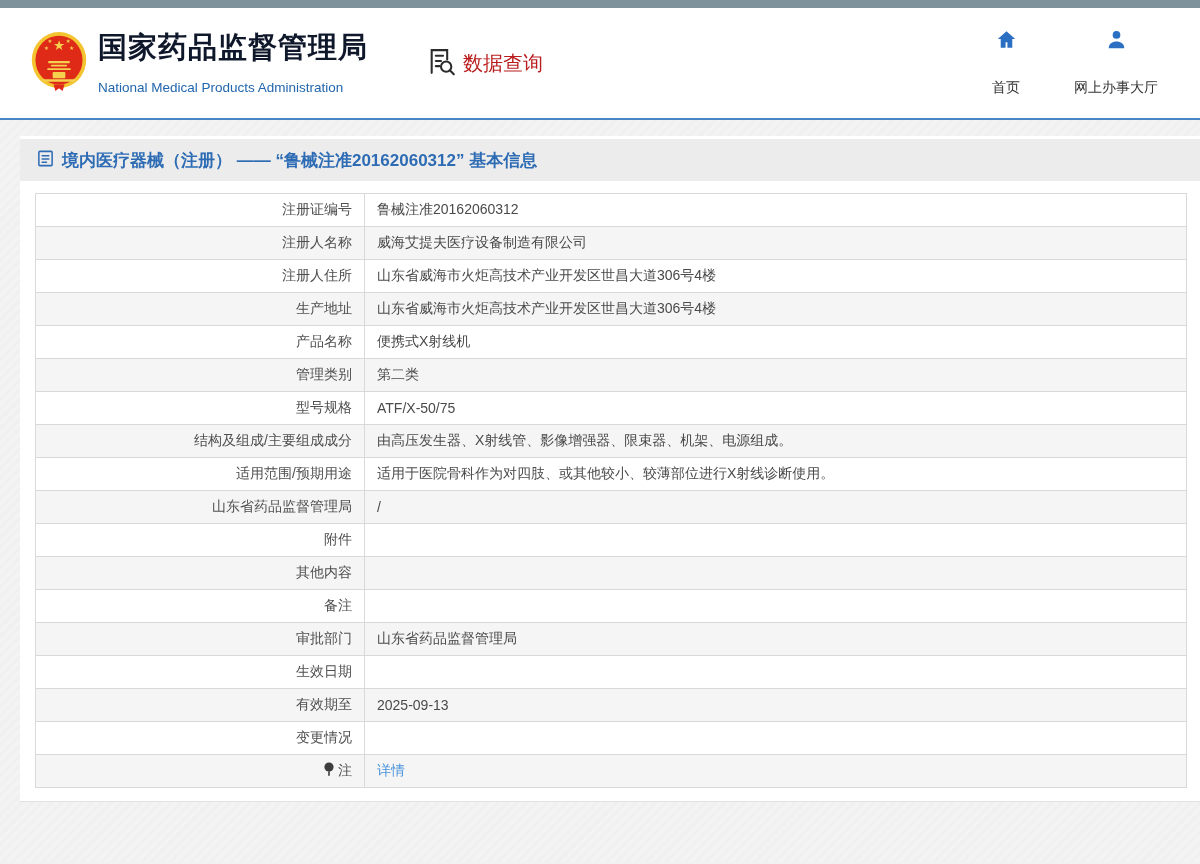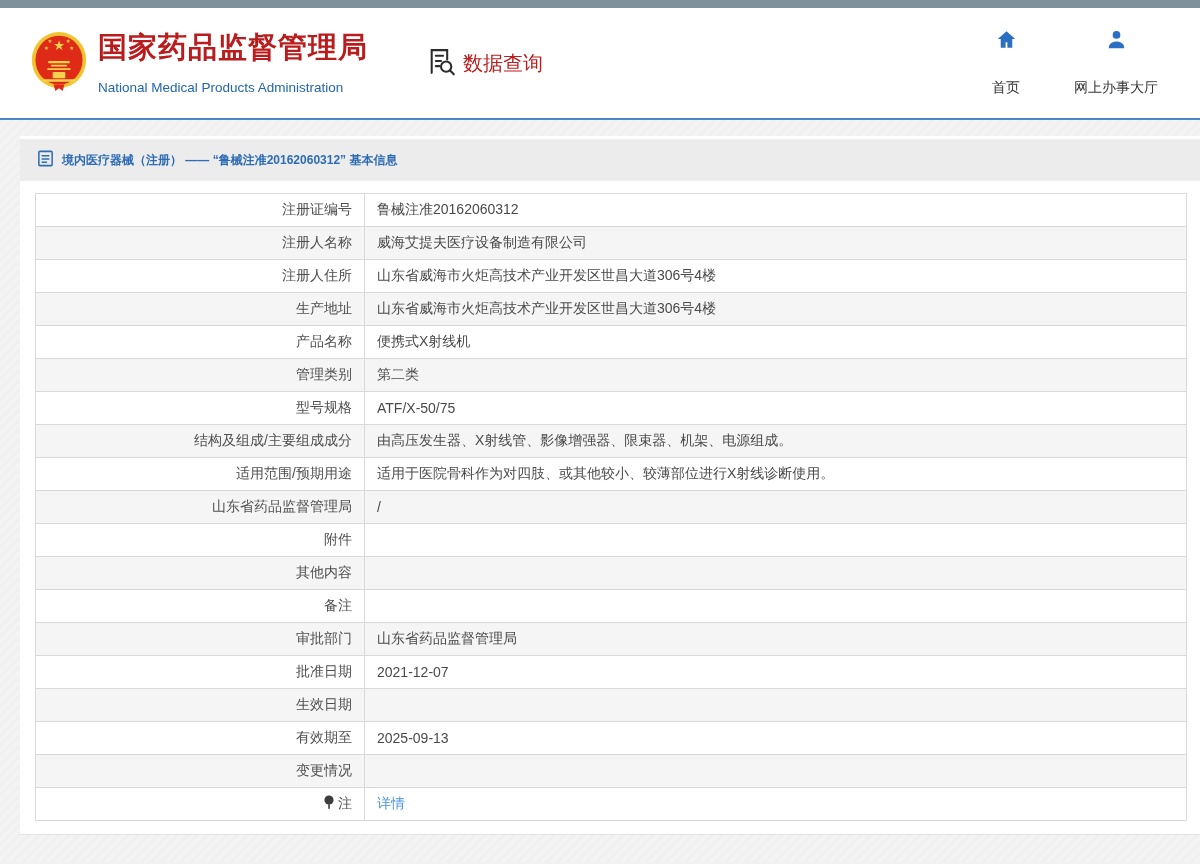--- a/index.html
+++ b/index.html
@@ -14,21 +14,21 @@
   
   .header {
     height: 112px; background: #ffffff;
     display: flex; align-items: center;
     padding: 0 42px 0 30px; box-sizing: border-box;
     border-bottom: 2px solid #4a86c5;
   }
   .brand { display: flex; align-items: center; gap: 10px; }
   .brand-text { display: flex; flex-direction: column; }
   .brand-title {
-    color: #b91c1c; font-size: 29px; font-weight: bold;
+    color: #0f172a; font-size: 29px; font-weight: bold;
     letter-spacing: 1px; line-height: 1.15; text-align: center;
   }
   .brand-subtitle { color: #2266ae; font-size: 13.5px; margin-top: 16px; }
 
   .query { display: flex; align-items: center; gap: 6px; margin-left: 58px; }
   .query-label { color: #b91c1c; font-size: 20px; font-weight: 400; }
 
   .spacer { flex: 1; }
 
   .nav { display: flex; gap: 44px; align-items: flex-start; }
@@ -50,21 +50,21 @@
     margin-left: 20px; width: 1180px; background: #ffffff;
     padding: 3px 0 13px 0; box-sizing: border-box;
     border-bottom: 1px solid #e2e2e2;
   }
   .title-bar {
     height: 42px; background: #ececec;
     display: flex; align-items: center; gap: 7px;
     padding: 0 16px;
   }
   .title-bar .page-title {
-    color: #2d6cb4; font-size: 12px; font-weight: bold;
+    color: #2d6cb4; font-size: 17px; font-weight: bold;
   }
 
   
   table.info {
     border-collapse: collapse;
     margin: 12px 15px 0 15px;
     width: 1152px;
     table-layout: fixed;
   }
   table.info td {
@@ -218,24 +218,20 @@
           </tr>
           <tr>
             <td class="lbl">备注</td>
             <td></td>
           </tr>
           <tr>
             <td class="lbl">审批部门</td>
             <td>山东省药品监督管理局</td>
           </tr>
           <tr>
-            <td class="lbl">批准日期</td>
-            <td>2021-12-07</td>
-          </tr>
-          <tr>
             <td class="lbl">生效日期</td>
             <td></td>
           </tr>
           <tr>
             <td class="lbl">有效期至</td>
             <td>2025-09-13</td>
           </tr>
           <tr>
             <td class="lbl">变更情况</td>
             <td></td>

